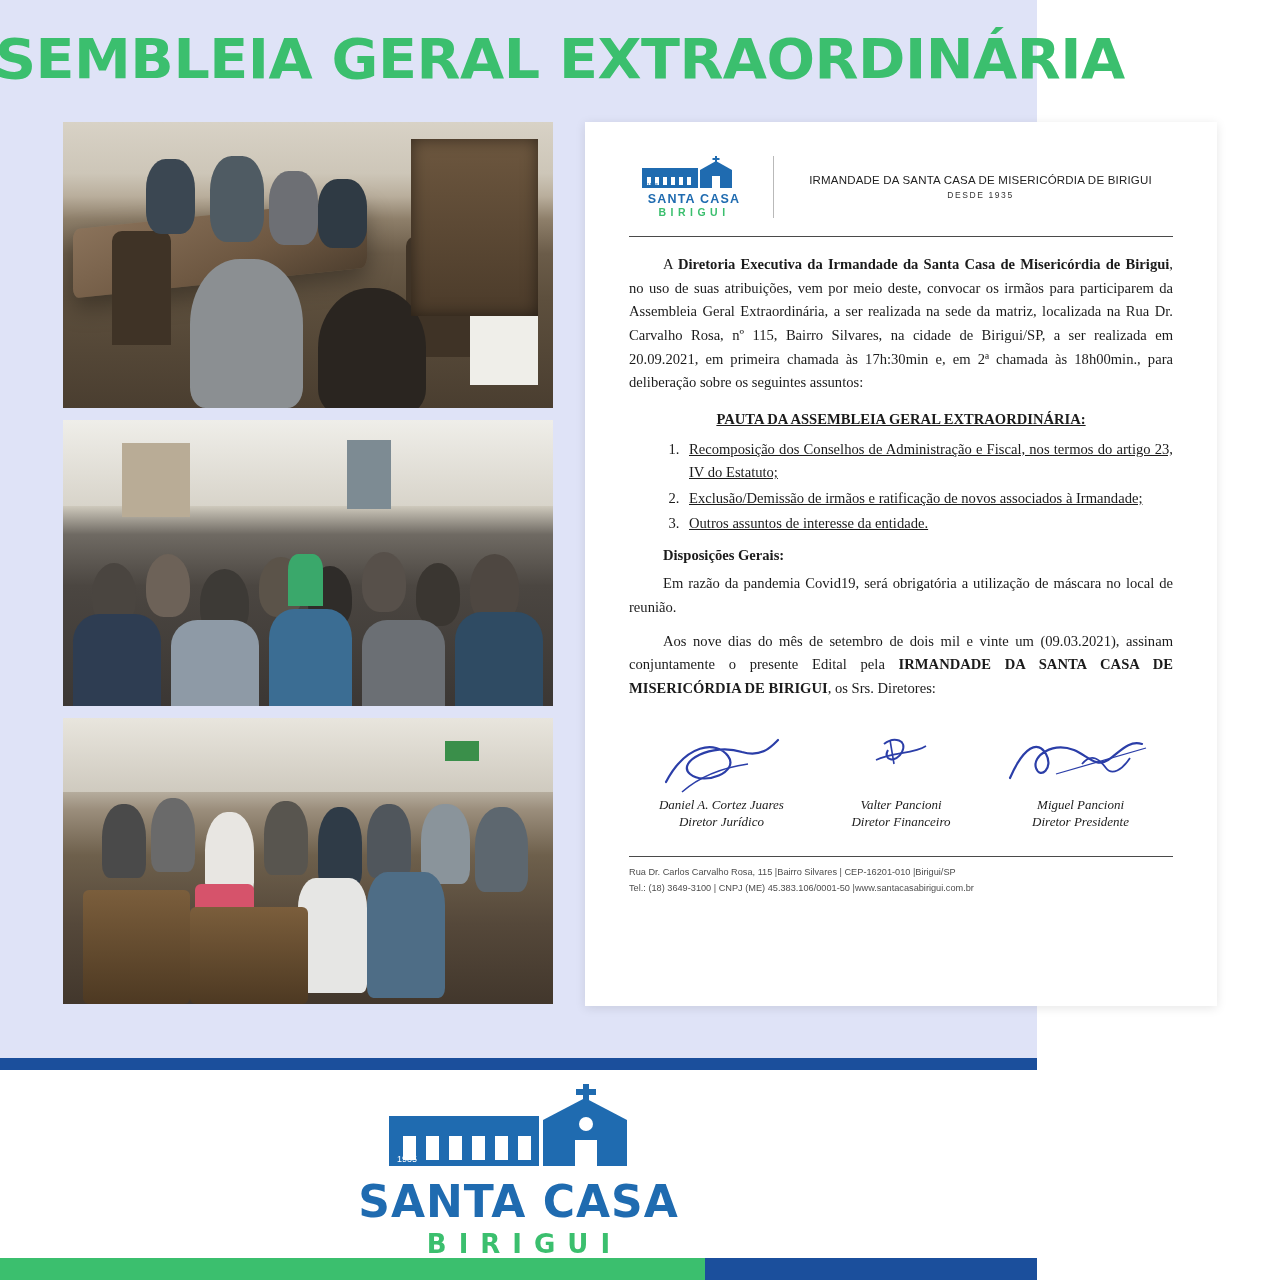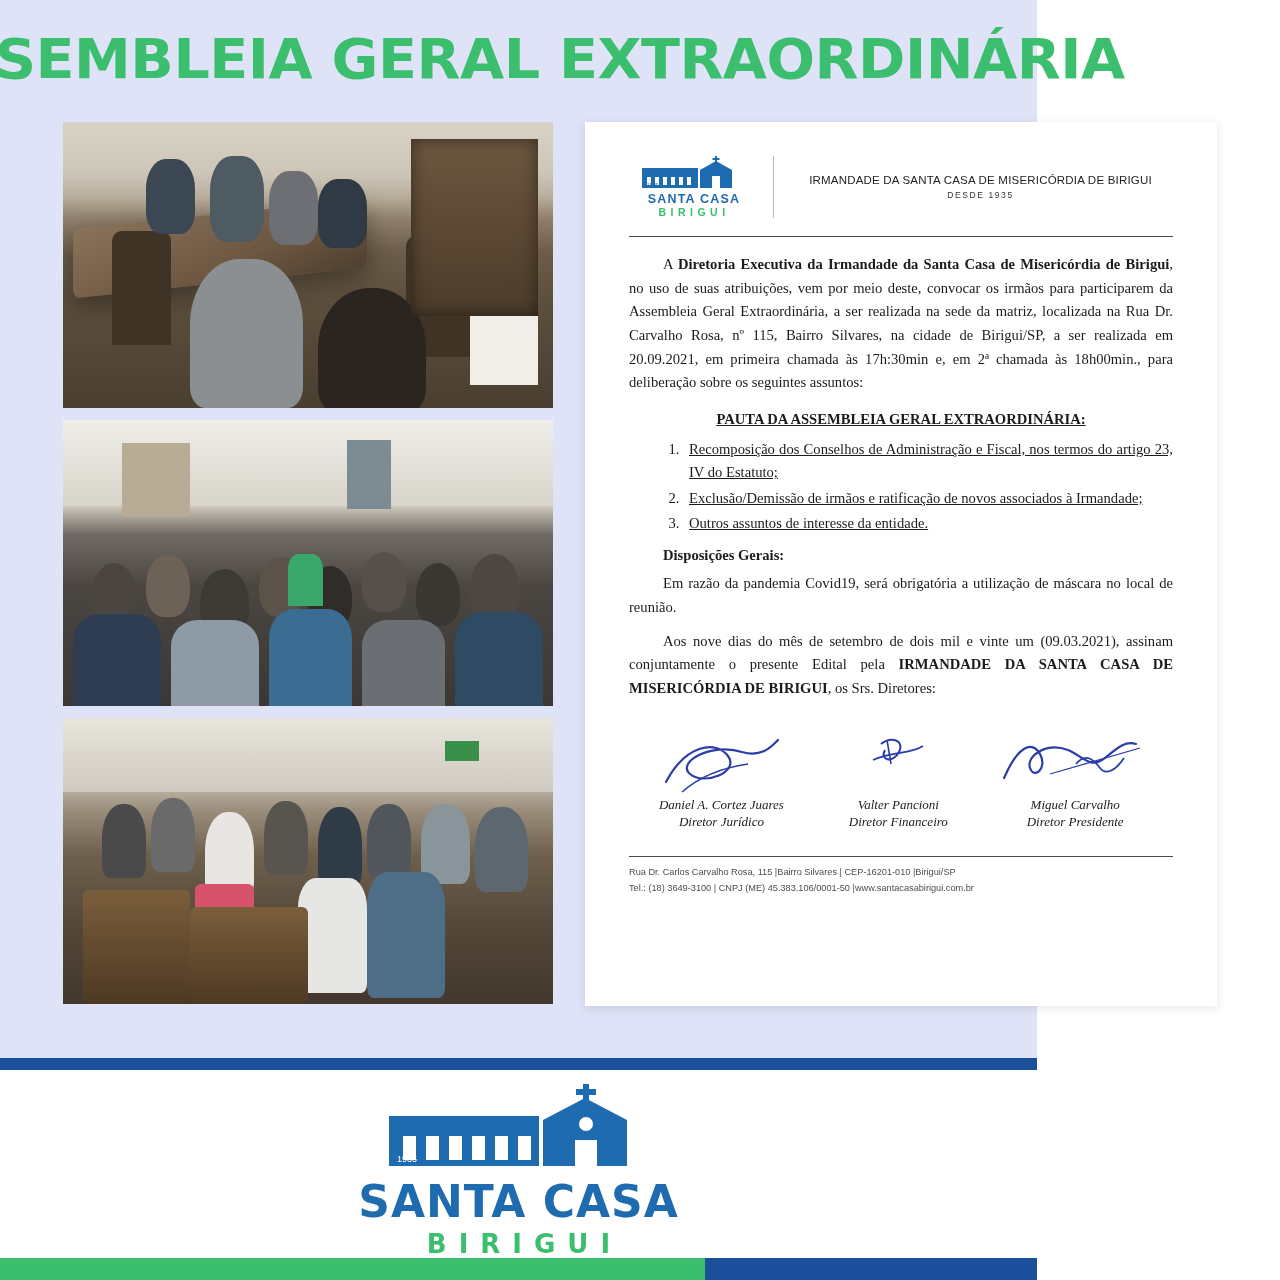--- a/index.html
+++ b/index.html
@@ -204,21 +204,21 @@
     font-size: 14.6px;
     line-height: 1.6;
   }
   .doc ol li { margin-bottom: 2px; text-align: justify; padding-left: 6px; text-decoration: underline; }
 
   .disp { font-weight: bold; font-size: 14.6px; margin: 12px 0 8px 34px; }
 
   
   .sigs {
     display: flex;
-    justify-content: flex-start;
+    justify-content: space-between;
     margin-top: 34px;
     padding: 0 4px;
   }
   .sig { width: 33%; text-align: center; position: relative; }
   .sig .scribble { height: 62px; position: relative; }
   .sig .scribble svg { position: absolute; left: 50%; top: 0; transform: translateX(-50%); }
   .sig .nm {
     font-size: 13px; font-style: italic; line-height: 1.35;
   }
   .sig .rl { font-size: 13px; font-style: italic; }
@@ -401,21 +401,21 @@
 
       <div class="sig">
         <div class="scribble">
           <svg width="170" height="62" viewBox="0 0 170 62" aria-hidden="true">
             <path d="M14 44 C28 12, 42 6, 50 20 C58 34, 44 46, 40 34 C36 22, 56 8, 78 16
                      C92 22, 100 34, 112 26 C124 18, 132 6, 146 10" fill="none" stroke="#2b3ea8" stroke-width="2.2" stroke-linecap="round"></path>
             <path d="M86 30 C96 18, 104 26, 110 34 C116 42, 126 36, 134 24" fill="none" stroke="#2b3ea8" stroke-width="1.8"></path>
             <path d="M60 40 L150 14" fill="none" stroke="#2b3ea8" stroke-width="1.3"></path>
           </svg>
         </div>
-        <div class="nm">Miguel Carvalho</div>
+        <div class="nm">Miguel Pancioni</div>
         <div class="rl">Diretor Presidente</div>
       </div>
 
     </div>
 
     <div class="foot-rule"></div>
     <div class="foot">
       <div>Rua Dr. Carlos Carvalho Rosa, 115 |Bairro Silvares | CEP-16201-010 |Birigui/SP</div>
       <div>Tel.: (18) 3649-3100  |  CNPJ (ME) 45.383.106/0001-50 |www.santacasabirigui.com.br</div>
     </div>

